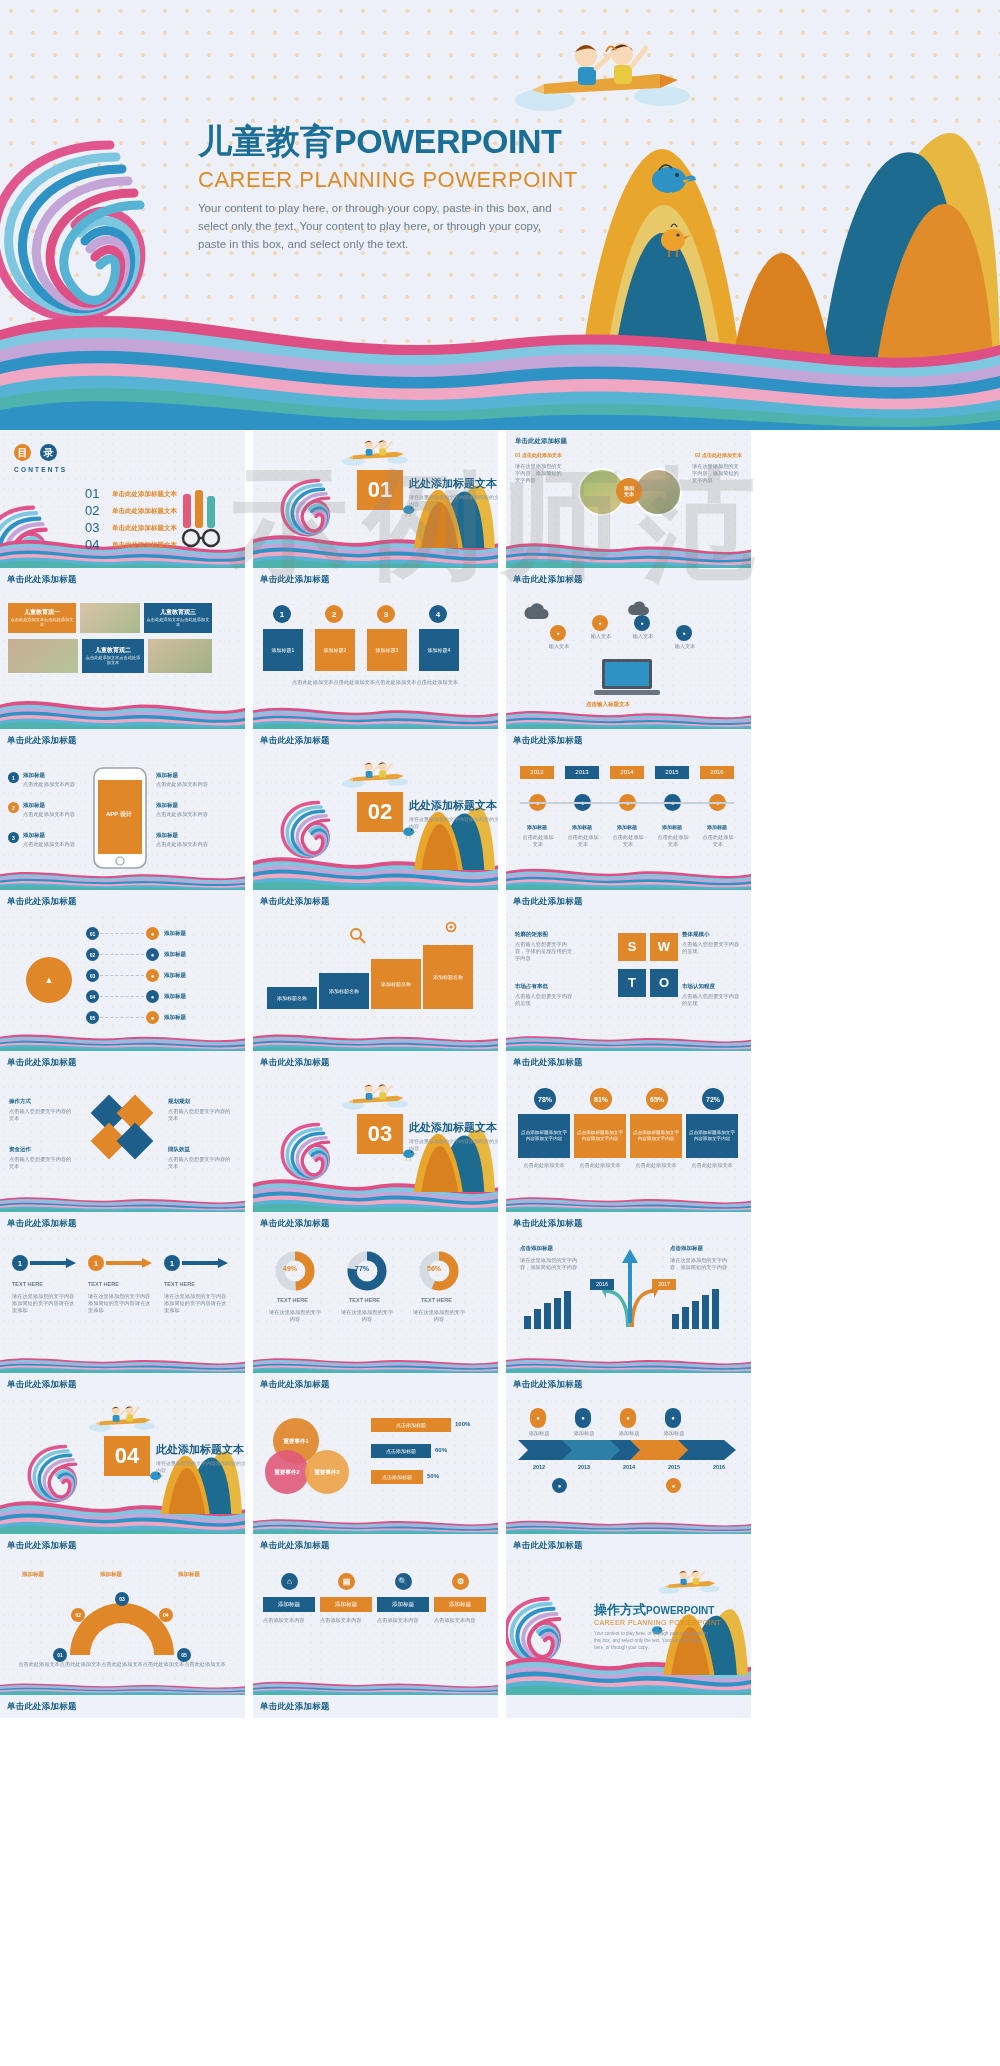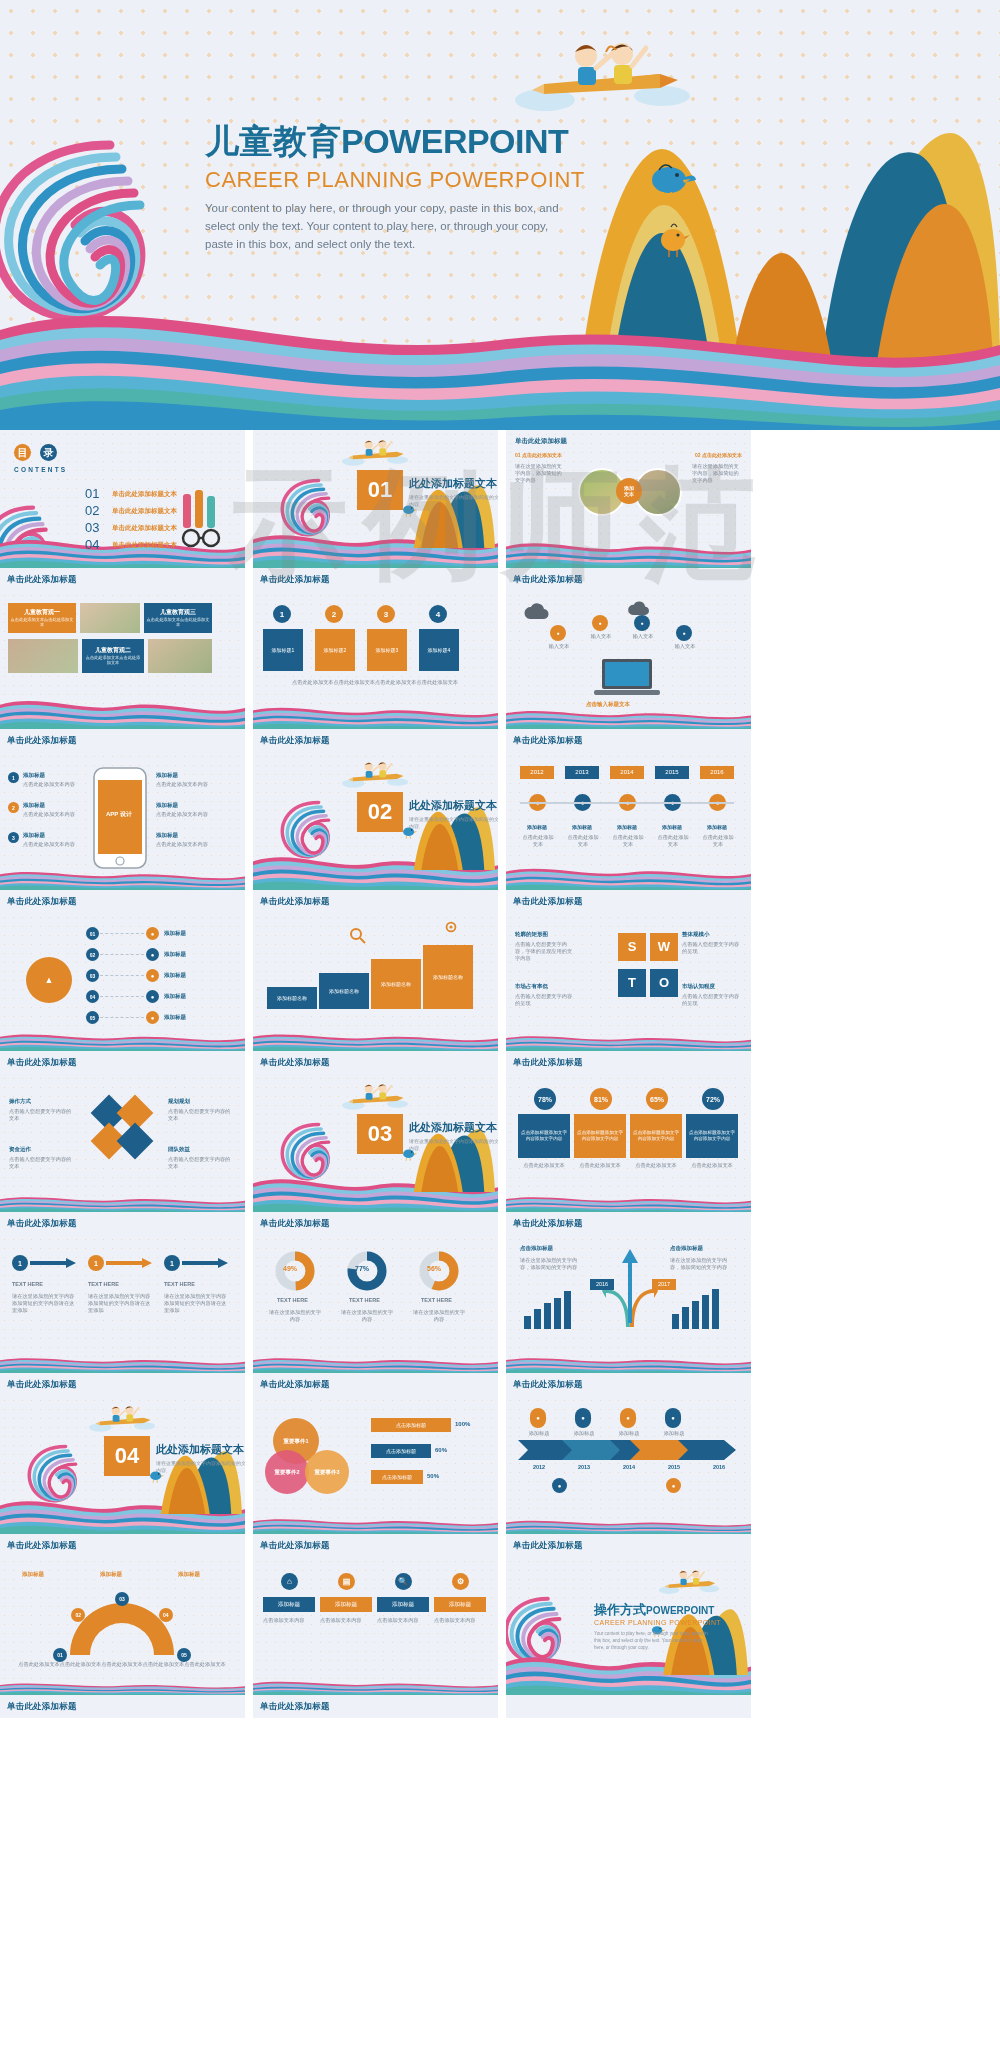--- a/index.html
+++ b/index.html
@@ -36,21 +36,21 @@
   
   .mtn{position:absolute;bottom:60px;}
 
   
   .waves{position:absolute;left:0;bottom:0;width:1000px;height:140px;}
 
   
   .swirl{position:absolute;left:-60px;top:95px;width:330px;height:300px;}
 
   .hero-text{
-    position:absolute; left:205px; top:122px; width:420px; z-index:9;
+    position:absolute; left:198px; top:122px; width:420px; z-index:9;
   }
   .h-title{
     font-size:34px; font-weight:bold; color:#1b6e96; letter-spacing:0px;
     line-height:1.15; white-space:nowrap;
   }
   .h-title .en{ font-family:"Liberation Sans",sans-serif; letter-spacing:-0.5px;}
   .h-sub{
     font-size:22px; color:#e08a28; letter-spacing:.5px; margin-top:6px;
     font-family:"Liberation Sans",sans-serif;
   }

